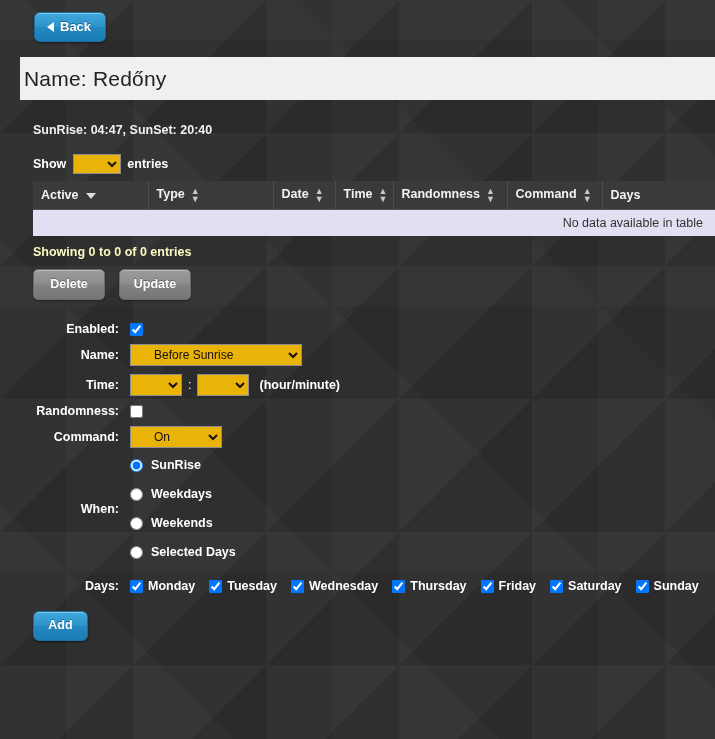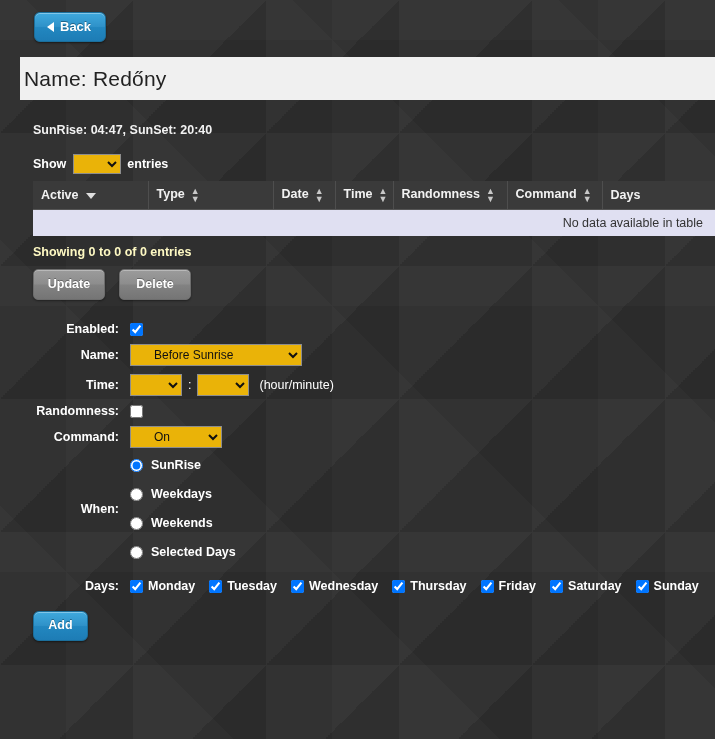--- a/index.html
+++ b/index.html
@@ -170,21 +170,21 @@
   .fctl { display: flex; align-items: center; gap: 6px; }
   input[type="checkbox"], input[type="radio"] {
     margin: 0;
     width: 13px; height: 13px;
     vertical-align: middle;
     cursor: pointer;
   }
   select.sel-type { width: 172px; height: 22px; }
   select.sel-time { width: 52px; height: 22px; }
   select.sel-cmd  { width: 92px; height: 22px; }
-  .hint { color: #ffffff; font-weight: normal; font-size: 12.5px; margin-left: 4px; }
+  .hint { color: #ffffff; font-weight: bold; font-size: 12.5px; margin-left: 4px; }
 
   .when-row { display: flex; align-items: center; margin-top: 10px; }
   .when-label {
     width: 130px;
     flex: 0 0 130px;
     text-align: right;
     padding-right: 11px;
     font-weight: bold;
   }
   .radio-list { display: flex; flex-direction: column; gap: 15px; }
@@ -260,22 +260,22 @@
       <tbody>
         <tr>
           <td class="nodata" colspan="7">No data available in table</td>
         </tr>
       </tbody>
     </table>
 
     <div class="dt-info">Showing 0 to 0 of 0 entries</div>
 
     <div class="btn-row">
+      <div class="btn-gray">Delete</div>
       <div class="btn-gray">Update</div>
-      <div class="btn-gray">Delete</div>
     </div>
   </div>
 
   <div class="form">
 
     <div class="frow">
       <div class="flabel">Enabled:</div>
       <div class="fctl">
         <input type="checkbox" id="cb-enabled" checked="" style="">
       </div>

